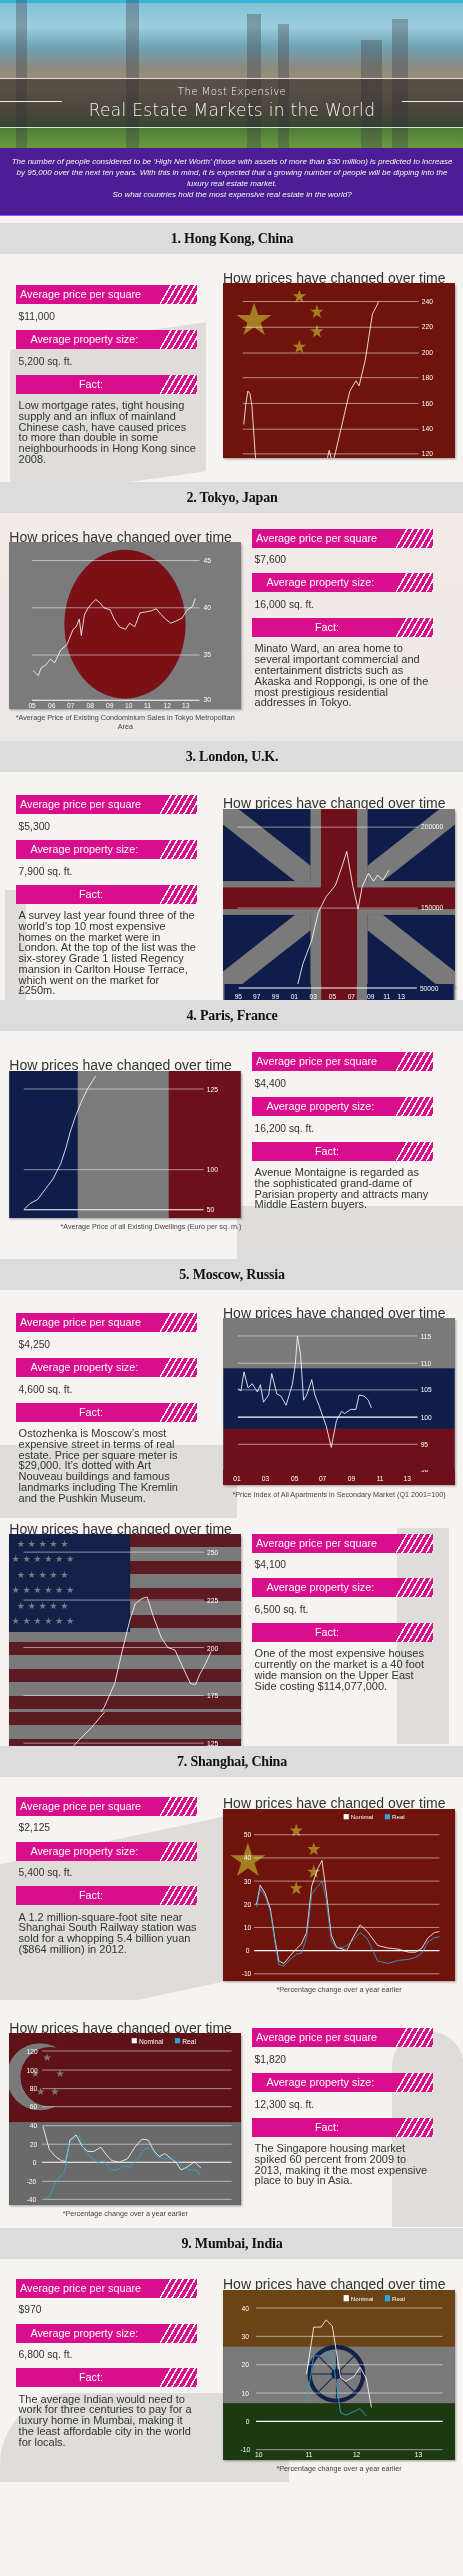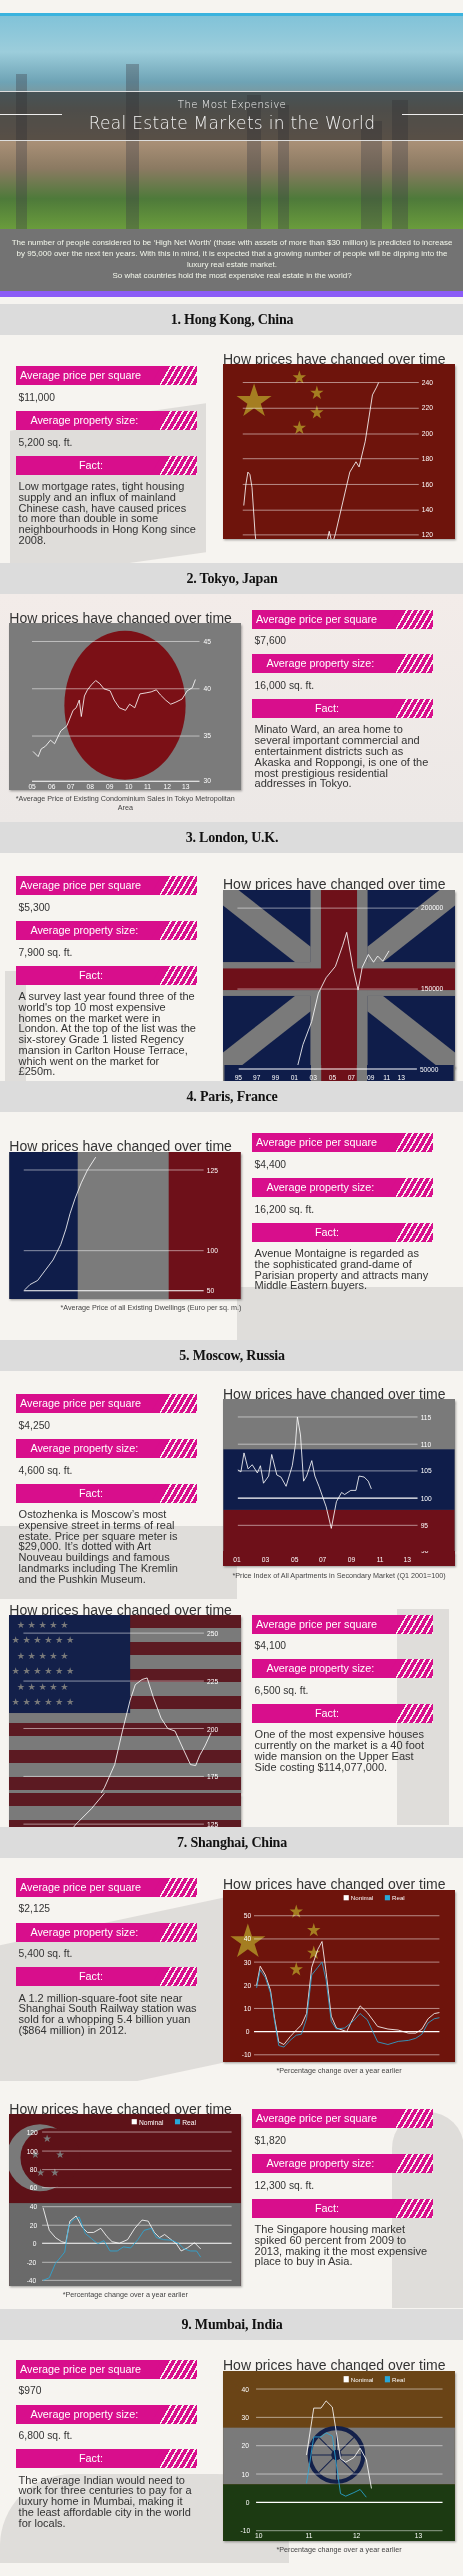--- a/index.html
+++ b/index.html
@@ -1,32 +1,32 @@
 <!DOCTYPE html>
 <html style="font-size:8.2px"><head>
 <meta charset="utf-8">
 <style>
   * { box-sizing: border-box; margin: 0; padding: 0; }
   body { width: 464px; background: #f6f4f0; font-family: "Liberation Sans", sans-serif; color: #222; }
   .page { width: 464px; position: relative; }
 
   
-  .hero { height: 216px; position: relative; overflow: hidden;
-    background: linear-gradient(180deg, #7fc2d8 0%, #9ccddb 18%, #6ea3b5 32%, #8c8a80 45%, #a88f76 60%, #8b7a62 72%, #4e7a3a 86%, #6a9c3c 100%); margin-top: 13px; }
+  .hero { height: 148px; position: relative; overflow: hidden;
+    background: linear-gradient(180deg, #7fc2d8 0%, #9ccddb 18%, #6ea3b5 32%, #8c8a80 45%, #a88f76 60%, #8b7a62 72%, #4e7a3a 86%, #6a9c3c 100%); }
   .hero .sky-strip { position: absolute; left: 0; top: 0; width: 100%; height: 3.1px; background: #3ab3de; }
   .hero .bld { position: absolute; bottom: 0; background: rgba(60,60,70,0.35); }
   .hero .title-band { position: absolute; left: 0; top: 78px; width: 100%; height: 50px;
     background: rgba(40,40,40,0.62); border-top: 0.5px solid #ddd; border-bottom: 0.5px solid #ddd; text-align: center; color: #f2f2f2; }
   .hero .t1 { font-family: "DejaVu Sans", sans-serif; font-size: 10.3px; font-weight: 300; padding-top: 6.2px; letter-spacing: 0.3px; }
   .hero .t2 { font-family: "DejaVu Sans", sans-serif; font-size: 17px; font-weight: 300; margin-top: 3.1px; letter-spacing: 0.3px; position: relative; display: inline-block; }
   .hero .rule { position: absolute; top: 101px; height: 0.5px; background: #eee; }
 
   
-  .intro { background: #737373; color: #f4f8ec; text-align: center; font-size: 8px; line-height: 10.8px;
-    padding: 9.3px 9.3px 0; height: 68px; border-bottom: 6px solid #8b5cf6; font-family: "Liberation Sans", sans-serif; }
+  .intro { background: #4c1d95; color: #f4f8ec; text-align: center; font-size: 8px; line-height: 10.8px;
+    padding: 9.3px 9.3px 0; height: 68px; border-bottom: 1px solid #8b5cf6; font-family: "Liberation Sans", sans-serif; font-style: italic; }
   .gap { height: 7.2px; background: #f6f4f0; }
 
   
   .sec-bar { background: #dcdcdc; height: 31px; display: flex; align-items: center; justify-content: center;
     font-size: 14px; font-weight: bold; color: #111; font-family: Liberation Serif, serif; letter-spacing: -0.2px; }
 
   
   .sec { position: relative; height: 228px; background: #f6f4f0; overflow: hidden; }
   .sec .silhouette { position: absolute; background: #d5d3d0; opacity: 0.7; }
   .info { position: absolute; width: 181px; }

